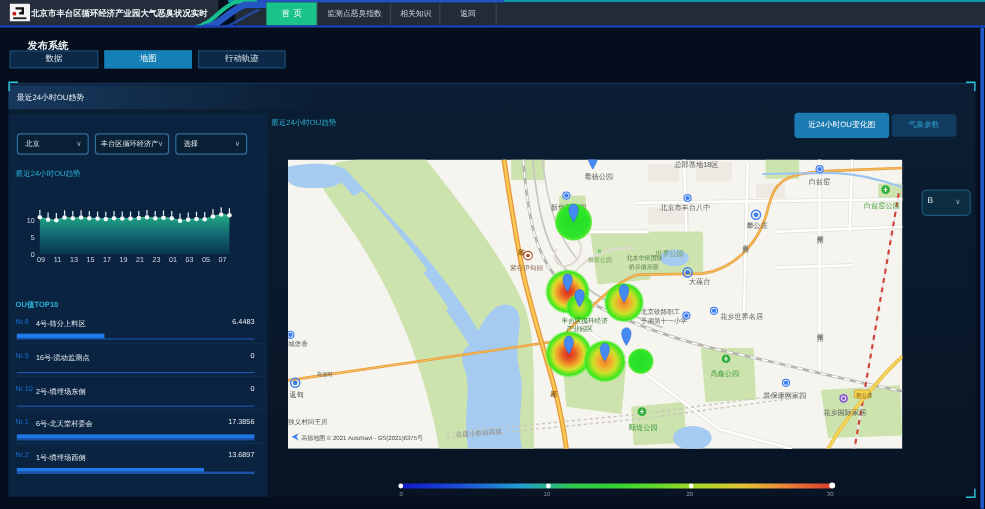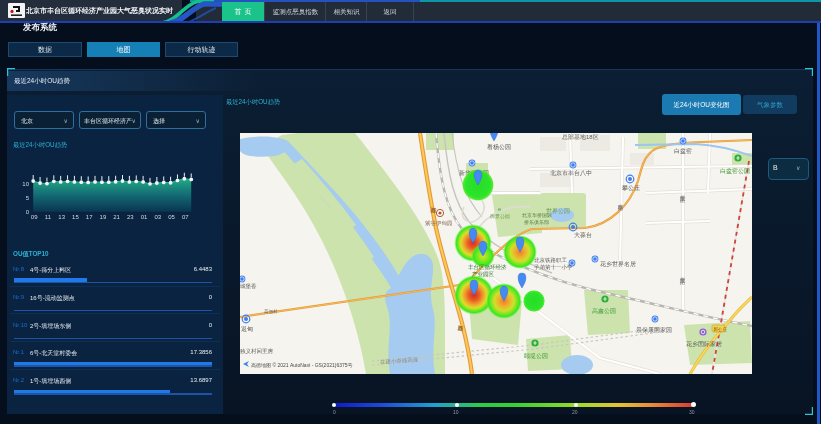--- a/index.html
+++ b/index.html
@@ -37,21 +37,21 @@
   <div class="abs" style="left:0;top:21px;width:821px;height:2px;background:#1c40b2;"></div>
 
   <div class="abs" style="left:214px;top:0;width:206px;height:2px;background:#2450c0;"></div>
 
   <div class="abs" style="left:222px;top:2px;width:42px;height:19px;background:#19c389;color:#fff;font-size:7px;text-align:center;line-height:19px;letter-spacing:3px;text-indent:3px;">首页</div>
   <div class="abs" style="left:264px;top:2px;width:61px;height:19px;color:#cdd5dc;font-size:6.5px;text-align:center;line-height:19px;border-left:1px solid #39434f;">监测点恶臭指数</div>
   <div class="abs" style="left:325px;top:2px;width:41px;height:19px;color:#cdd5dc;font-size:6.5px;text-align:center;line-height:19px;border-left:1px solid #39434f;">相关知识</div>
   <div class="abs" style="left:366px;top:2px;width:46px;height:19px;color:#cdd5dc;font-size:6.5px;text-align:center;line-height:19px;border-left:1px solid #39434f;border-right:1px solid #39434f;">返回</div>
 </div>
 
-<div class="abs" style="left:23px;top:22px;font-size:8.5px;font-weight:bold;color:#eef2f6;">发布系统</div>
+<div class="abs" style="left:23px;top:33px;font-size:8.5px;font-weight:bold;color:#eef2f6;">发布系统</div>
 <div class="abs" style="left:8px;top:42px;width:72px;height:13px;background:#0c2a47;border:1px solid #1c4a70;color:#dfe7ee;font-size:7px;text-align:center;line-height:13px;">数据</div>
 <div class="abs" style="left:87px;top:42px;width:71px;height:13px;background:#1580b5;border:1px solid #1580b5;color:#fff;font-size:7px;text-align:center;line-height:13px;">地图</div>
 <div class="abs" style="left:165px;top:42px;width:71px;height:13px;background:#0c2a47;border:1px solid #1c4a70;color:#dfe7ee;font-size:7px;text-align:center;line-height:13px;">行动轨迹</div>
 
 <div class="abs" style="left:7px;top:69px;width:806px;height:345px;background:linear-gradient(180deg,#0b1e33,#081424);border-top:1px solid #15375f;box-sizing:border-box;"></div>
 
 <div class="abs" style="left:7px;top:71px;width:260px;height:20px;background:linear-gradient(90deg,#17395e,rgba(10,26,46,0));"></div>
 <div class="abs" style="left:14px;top:77px;font-size:6.5px;color:#e8eef3;">最近24小时OU趋势</div>
 
 <svg class="abs" style="left:7px;top:68px;" width="8" height="8">

